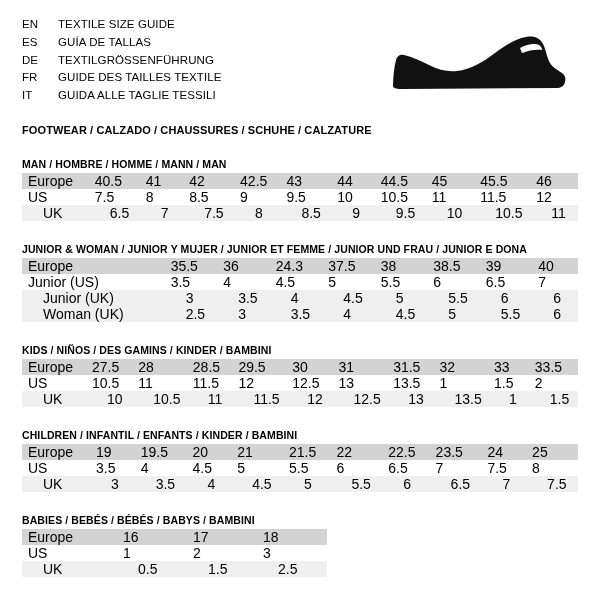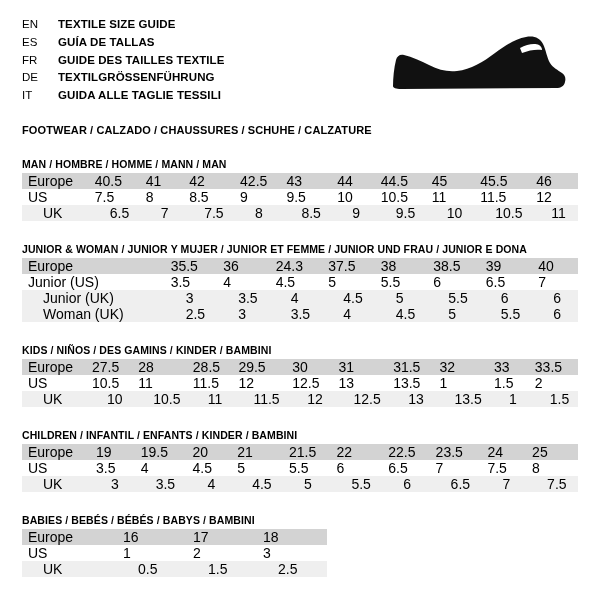--- a/index.html
+++ b/index.html
@@ -35,21 +35,21 @@
   }
   .lang-table td {
     padding: 0;
     white-space: nowrap;
   }
   .lang-code {
     width: 36px;
     font-weight: normal;
   }
   .lang-title {
-    font-weight: bold;
+    font-weight: normal;
     letter-spacing: 0.1px;
   }
 
   .shoe-wrap {
     width: 190px;
     height: 78px;
     margin-right: 6px;
     margin-top: 12px;
     display: flex;
     align-items: center;
@@ -110,26 +110,26 @@
       <tbody>
         <tr>
           <td class="lang-code">EN</td>
           <td class="lang-title">TEXTILE SIZE GUIDE</td>
         </tr>
         <tr>
           <td class="lang-code">ES</td>
           <td class="lang-title">GUÍA DE TALLAS</td>
         </tr>
         <tr>
+          <td class="lang-code">DE</td>
+          <td class="lang-title">TEXTILGRÖSSENFÜHRUNG</td>
+        </tr>
+        <tr>
           <td class="lang-code">FR</td>
           <td class="lang-title">GUIDE DES TAILLES TEXTILE</td>
-        </tr>
-        <tr>
-          <td class="lang-code">DE</td>
-          <td class="lang-title">TEXTILGRÖSSENFÜHRUNG</td>
         </tr>
         <tr>
           <td class="lang-code">IT</td>
           <td class="lang-title">GUIDA ALLE TAGLIE TESSILI</td>
         </tr>
       </tbody>
     </table>
 
     <div class="shoe-wrap">
       <svg width="180" height="70" viewBox="0 0 180 70" aria-hidden="true">

